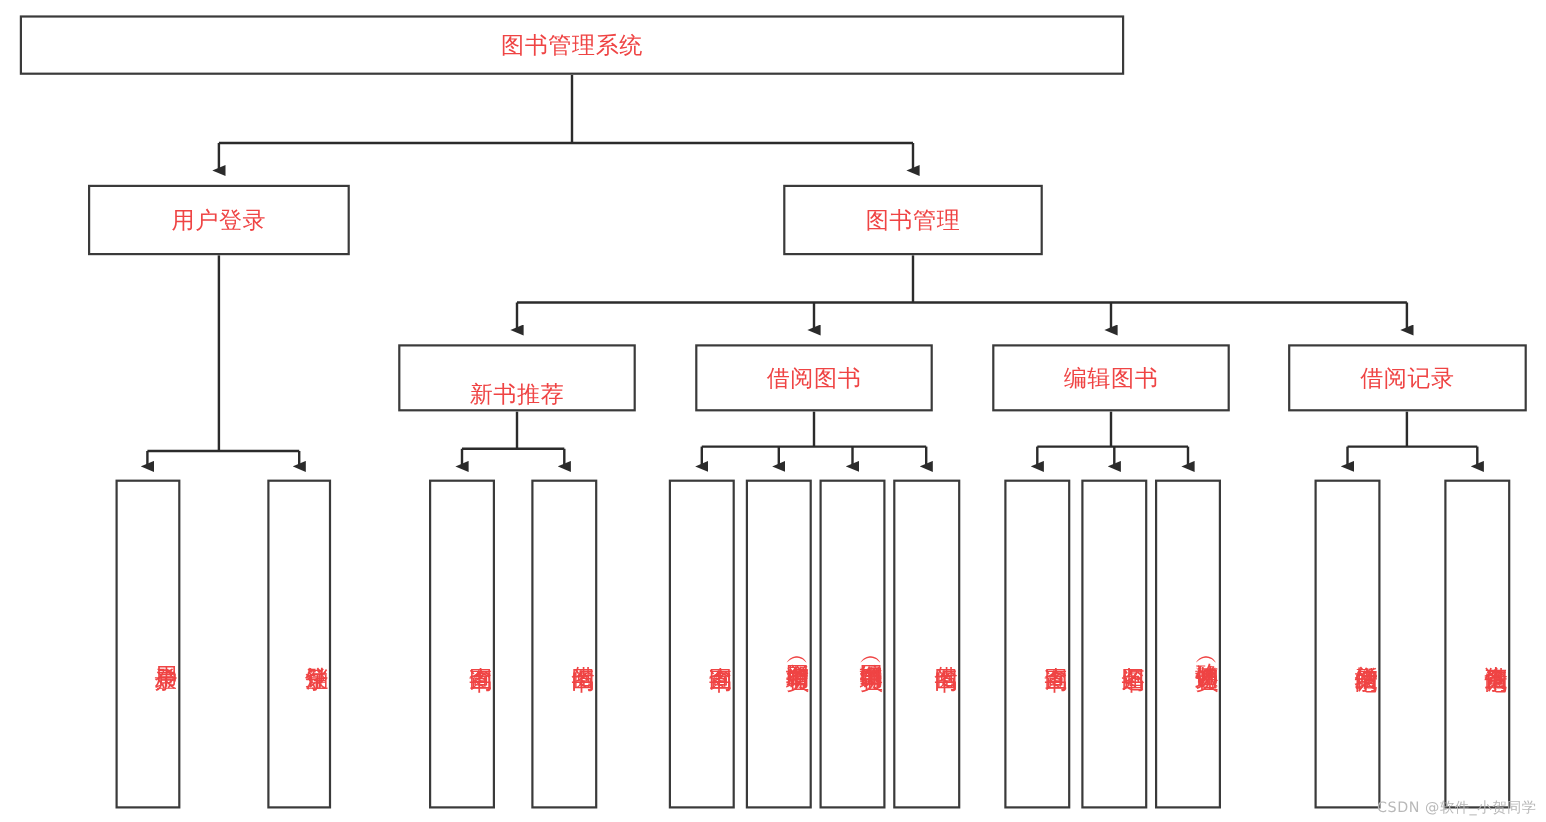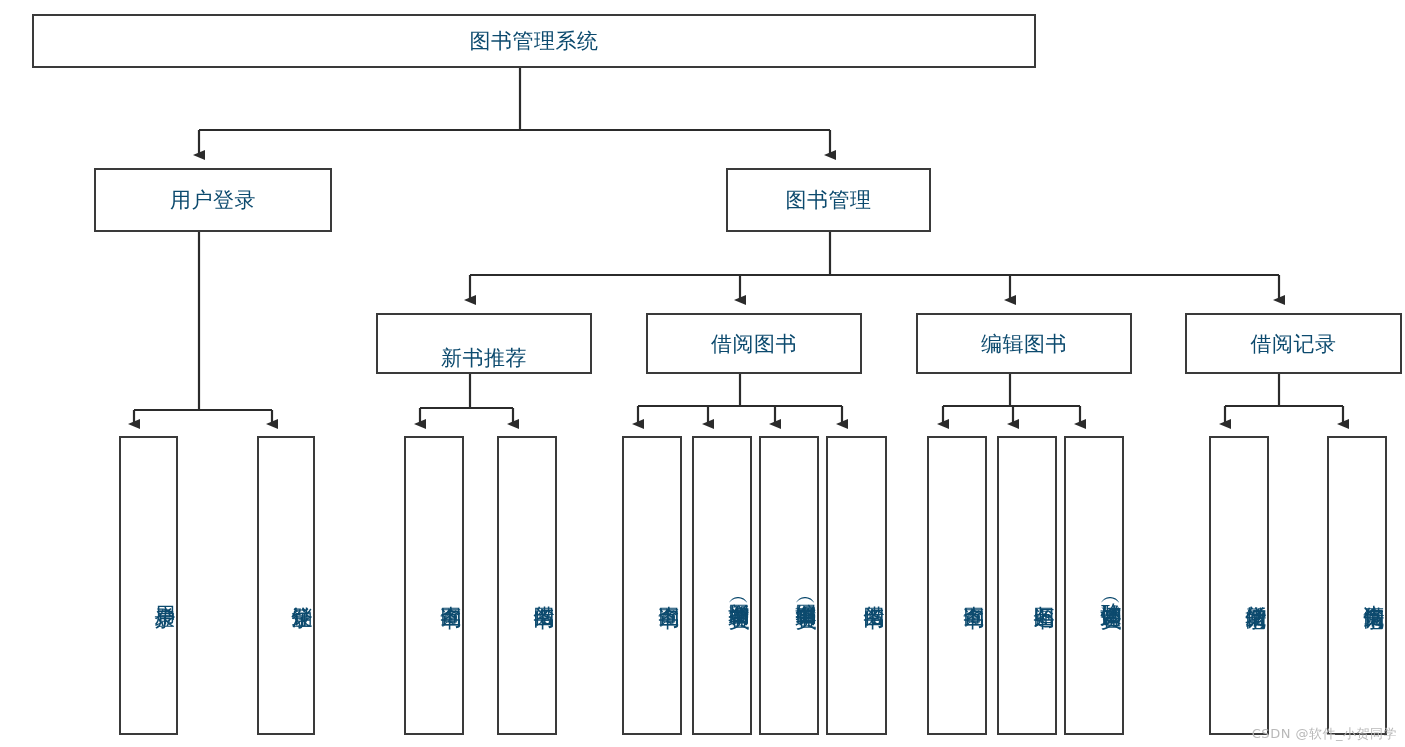--- a/index.html
+++ b/index.html
@@ -22,22 +22,21 @@
     height: 747px;
   }
   .node-box {
     position: absolute;
     box-sizing: border-box;
     border: 2px solid #3a3a3a;
     background: #ffffff;
     display: flex;
     align-items: center;
     justify-content: center;
-    color: #0c4a6e;
-    margin-left: 14px;
+    color: #ef4444;
   }
   .node-box.horizontal {
     font-size: 21px;
     letter-spacing: 0.5px;
   }
   .node-box.vertical {
     writing-mode: vertical-rl;
     text-orientation: upright;
     font-size: 21px;
     align-items: flex-start;
@@ -135,21 +134,21 @@
     <path class="conn-line" d="M1343,406 L1343,424" marker-end="url(#arrow)"></path>
   </svg>
 
   <div class="node-box horizontal" id="node-root" style="left: 18px; top: 14px; width: 1004px; height: 54px;">
     <span class="label">图书管理系统</span>
   </div>
 
   <div class="node-box horizontal" id="node-l2-0" style="left: 80px; top: 168px; width: 238px; height: 64px;">
     <span class="label">用户登录</span>
   </div>
-  <div class="node-box horizontal" id="node-l2-1" style="left: 712px; top: 168px; width: 205px; height: 64px;">
+  <div class="node-box horizontal" id="node-l2-1" style="left: 712px; top: 168px; width: 236px; height: 64px;">
     <span class="label">图书管理</span>
   </div>
 
   <div class="node-box horizontal" id="node-l3-0" style="left: 362px; top: 313px; width: 216px; height: 61px; align-items: flex-end;">
     <span class="label">新书推荐</span>
   </div>
   <div class="node-box horizontal" id="node-l3-1" style="left: 632px; top: 313px; width: 216px; height: 61px;">
     <span class="label">借阅图书</span>
   </div>
   <div class="node-box horizontal" id="node-l3-2" style="left: 902px; top: 313px; width: 216px; height: 61px;">

